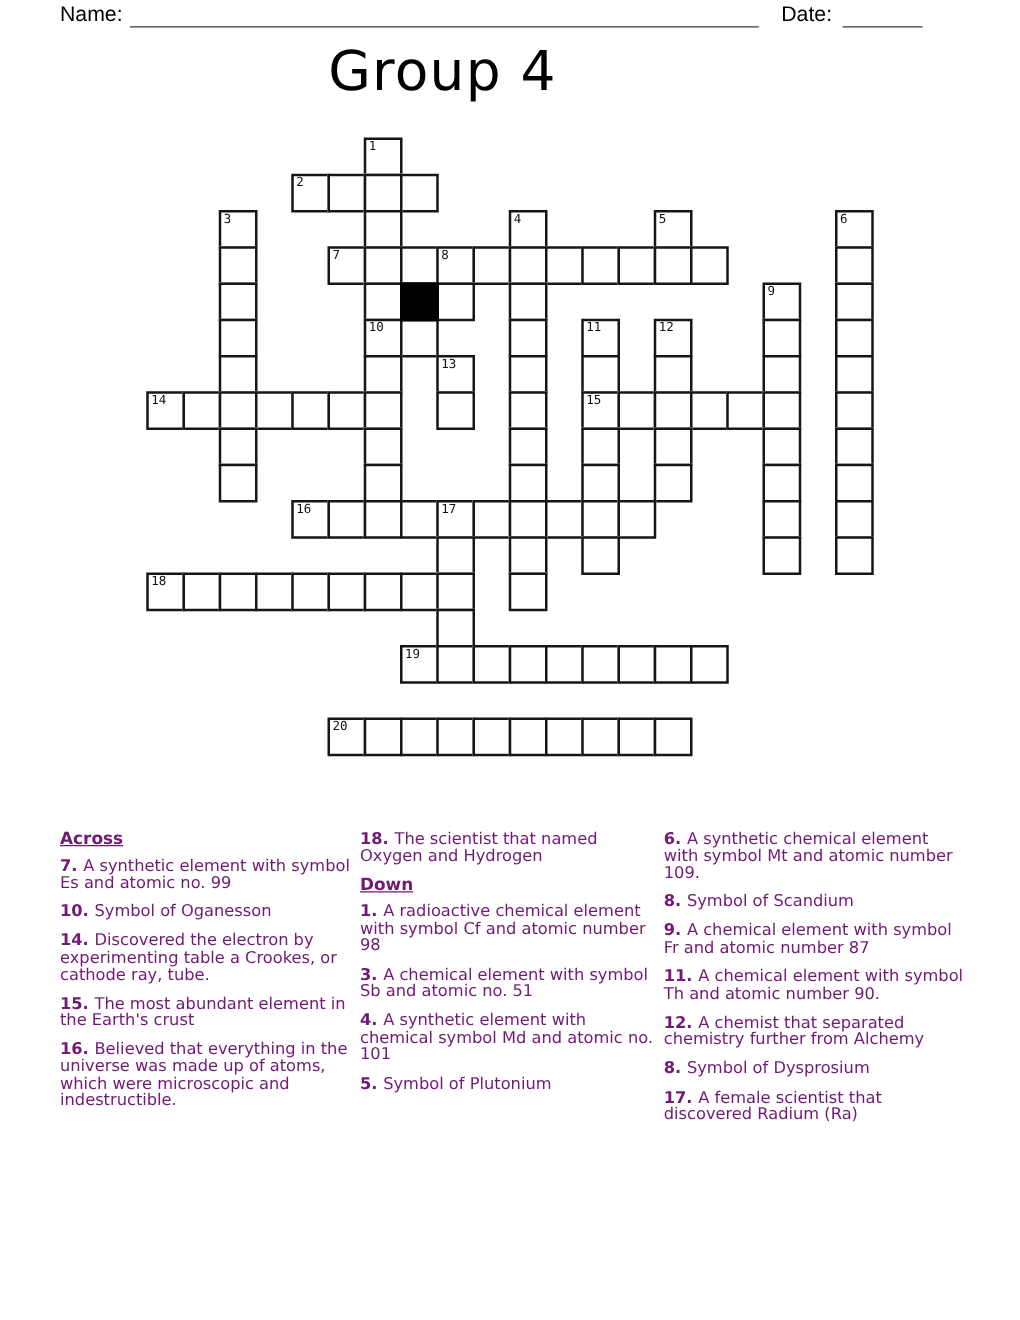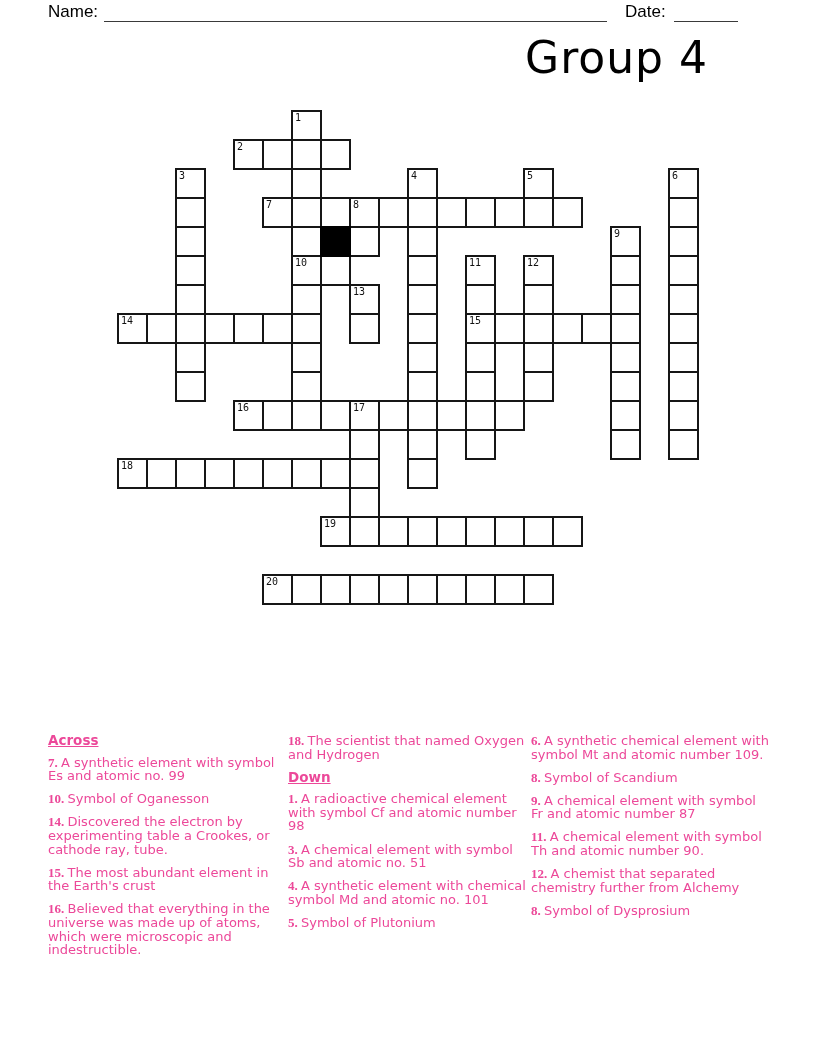--- a/index.html
+++ b/index.html
@@ -7,38 +7,38 @@
         font-family:"DejaVu Sans",sans-serif;color:#000;}
   
   .hdr-label{position:absolute;top:2px;font-family:"Liberation Sans",sans-serif;
              font-size:17px;color:#000;white-space:nowrap;}
   #name-label{left:48px;}
   #date-label{left:625px;}
   .fill-line{position:absolute;top:4px;height:17px;border-bottom:1.6px solid #3a3a3a;}
   #name-line{left:104px;width:503px;}
   #date-line{left:674px;width:64px;}
   
-  .title{position:absolute;left:0;top:30px;width:708px;text-align:right;
+  .title{position:absolute;left:0;top:30px;width:708px;text-align:center;
          font-size:44px;line-height:56px;font-weight:500;letter-spacing:1px;color:#000;}
   
   #grid{position:absolute;left:0;top:0;width:816px;height:700px;}
   .cell{position:absolute;width:31px;height:31px;box-sizing:border-box;
         border:2px solid #161616;background:#fff;}
   .cell.black{background:#000;border-color:#000;}
   .cellnum{position:absolute;left:2px;top:0px;font-family:"DejaVu Sans Mono",monospace;
            font-size:10px;line-height:11px;color:#111;}
   
-  .clue-col{position:absolute;top:734px;font-size:13px;line-height:13.6px;color:#ec4899;}
+  .clue-col{position:absolute;top:665px;font-size:13px;line-height:13.6px;color:#701a75;}
   #clue-col-0{left:48px;width:237px;}
   #clue-col-1{left:288px;width:238px;}
   #clue-col-2{left:531px;width:240px;}
   .clue-header{font-weight:bold;text-decoration:underline;font-size:13.5px;
                margin:0 0 8px 0;}
   .clue{margin:0 0 9.5px 0;}
-  .clue b{font-weight:bold;font-family:Liberation Serif, serif;}
+  .clue b{font-weight:bold;}
 </style>
 </head>
 <body>
 
 <div class="page">
 
   <span class="hdr-label" id="name-label">Name:</span>
   <div class="fill-line" id="name-line"></div>
 
   <span class="hdr-label" id="date-label">Date:</span>
@@ -228,15 +228,16 @@
       <p class="clue"><b>4. </b><span>A synthetic element with chemical symbol Md and atomic no. 101</span></p>
       <p class="clue"><b>5. </b><span>Symbol of Plutonium</span></p>
     </div>
   <div class="clue-col" id="clue-col-2">
       <p class="clue"><b>6. </b><span>A synthetic chemical element with symbol Mt and atomic number 109.</span></p>
       <p class="clue"><b>8. </b><span>Symbol of Scandium</span></p>
       <p class="clue"><b>9. </b><span>A chemical element with symbol Fr and atomic number 87</span></p>
       <p class="clue"><b>11. </b><span>A chemical element with symbol Th and atomic number 90.</span></p>
       <p class="clue"><b>12. </b><span>A chemist that separated chemistry further from Alchemy</span></p>
       <p class="clue"><b>8. </b><span>Symbol of Dysprosium</span></p>
+      <p class="clue"><b>17. </b><span>A female scientist that discovered Radium (Ra)</span></p>
     </div>
 
 </div>
 
 </body></html>

